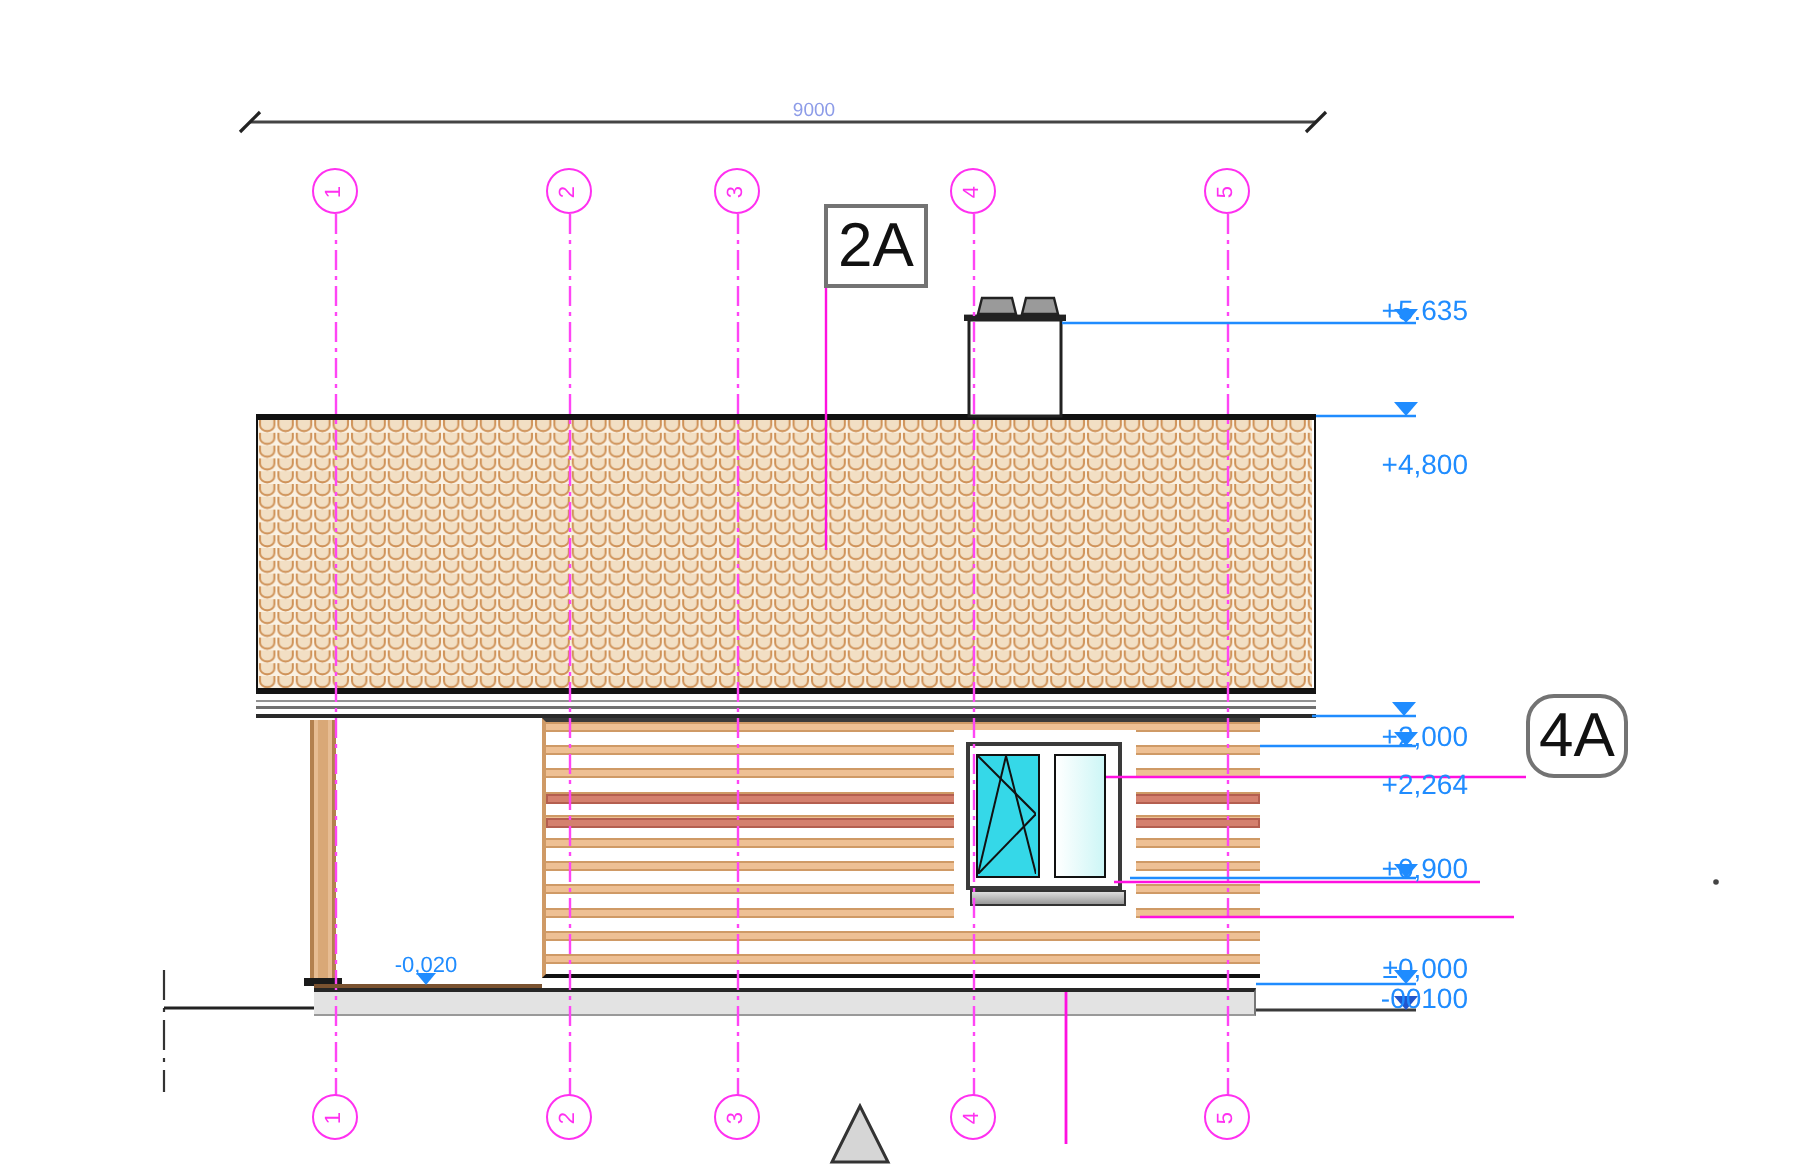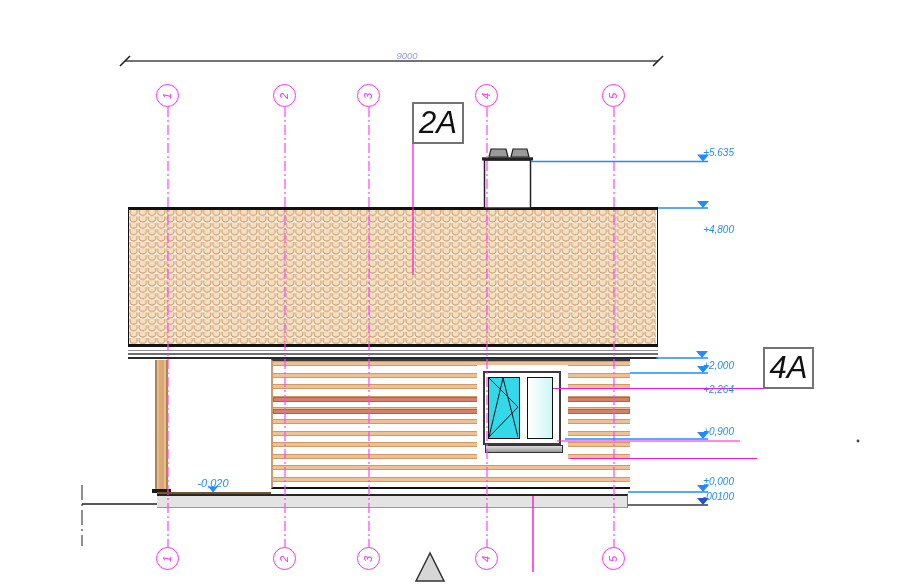--- a/index.html
+++ b/index.html
@@ -1,17 +1,17 @@
 <!DOCTYPE html>
 <html><head>
 <meta charset="utf-8">
 <style>
   html,body{margin:0;padding:0;background:#fff;}
   .canvas{position:relative;width:899px;height:587px;background:#fff;overflow:hidden;
-          font-family:"Liberation Sans",sans-serif;font-style:italic;}
+          font-family:"Liberation Sans",sans-serif;}
   
   .roof{position:absolute;left:128px;top:207px;width:530px;height:138px;
         border:1.5px solid #111;border-top-width:3px;box-sizing:border-box;overflow:hidden;}
   .fascia{position:absolute;left:128px;top:345px;width:530px;height:14px;
         background:linear-gradient(to bottom,#151515 0 2px,#ffffff 2px 5px,#909090 5px 6px,
                    #fbfbfb 6px 8px,#6e6e6e 8px 9.5px,#ffffff 9.5px 12px,#2a2a2a 12px 14px);}
   .wall{position:absolute;left:271px;top:359px;width:359px;height:130px;box-sizing:border-box;
         background:#fff;border-top:2px solid #3a3a3a;border-bottom:2px solid #111;
         border-left:2px solid #cf9a66;}
   .boards{position:absolute;left:0;top:0;right:0;height:122px;
@@ -34,21 +34,21 @@
   .sash-left{position:absolute;left:3px;top:4px;width:32px;height:62px;box-sizing:border-box;
         border:1.5px solid #111;background:#35d8e8;}
   .pane-right{position:absolute;left:42px;top:4px;width:26px;height:62px;box-sizing:border-box;
         border:1px solid #111;background:linear-gradient(90deg,#ffffff,#cdf6f6);}
   .sill{position:absolute;left:8px;top:80px;width:78px;height:8px;box-sizing:border-box;
         border:1px solid #333;background:linear-gradient(#ddd,#999);}
   
   .bubble{position:absolute;width:21px;height:21px;border:1.3px solid #ff30f0;border-radius:50%;
         background:#fff;display:flex;align-items:center;justify-content:center;}
   .bubble span{transform:rotate(-90deg);font-size:11px;color:#ff30f0;}
-  .lvl{position:absolute;left:640px;width:94px;text-align:right;font-size:10px;color:#1f8cff;}
+  .lvl{position:absolute;left:640px;width:94px;text-align:right;font-size:14px;color:#1f8cff;}
   .dim-label{position:absolute;left:380px;top:50px;width:54px;text-align:center;
         font-size:9.5px;color:#8d9ce8;}
   .callout{position:absolute;background:#fff;border:2px solid #737373;box-sizing:border-box;
         color:#111;display:flex;align-items:center;justify-content:center;font-size:31px;}
   .overlay{position:absolute;left:0;top:0;}
   .neg020{position:absolute;left:193px;top:477px;width:40px;text-align:center;
         font-size:11px;color:#1f8cff;}
 </style>
 </head>
 <body>
@@ -182,17 +182,17 @@
   <span class="lvl" style="top:344px;margin-top:40px;">+2,264</span>
   <span class="lvl" style="top:360px;">+2,000</span>
   <span class="lvl" style="top:426px;">+0,900</span>
   <span class="lvl" style="top:476px;">±0,000</span>
   <span class="lvl" style="top:491px;">-00100</span>
   <span class="neg020">-0,020</span>
 
   <div class="callout" style="left:412px;top:102px;width:52px;height:42px;">
       <span>2A</span>
     </div>
-  <div class="callout" style="left:763px;top:347px;width:51px;height:42px;">
+  <div class="callout" style="left:763px;top:347px;width:51px;height:42px;border-radius:14px;">
       <span>4A</span>
     </div>
 
 </div>
 
 </body></html>

